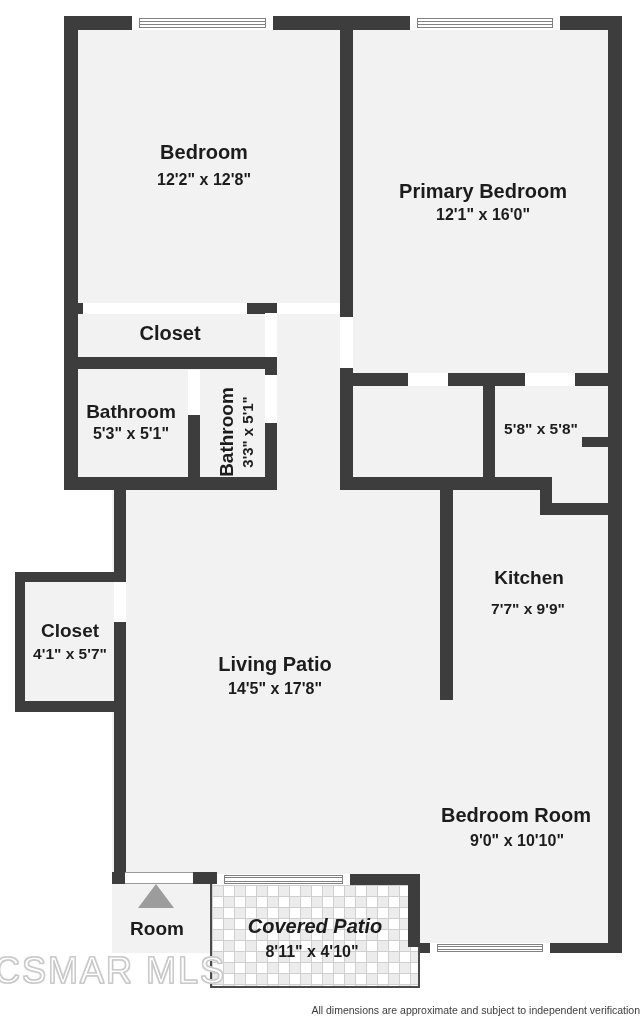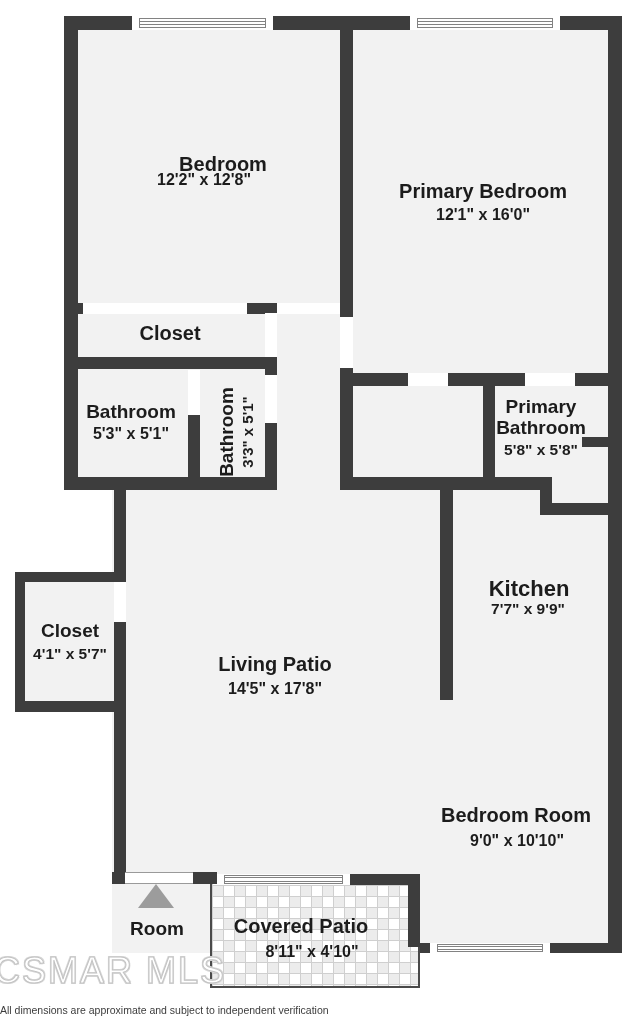--- a/index.html
+++ b/index.html
@@ -27,21 +27,21 @@
        white-space:nowrap;text-align:center;line-height:1;}
   .room-name{font-size:20px;}
   .room-dims{font-size:16px;}
   .rotated{transform:translate(-50%,-50%) rotate(-90deg);}
   .wrap-name{white-space:normal;width:130px;line-height:21px;}
   .arrow-up{position:absolute;width:0;height:0;border-left:18px solid transparent;
        border-right:18px solid transparent;border-bottom:24px solid #9c9c9c;}
   .watermark{position:absolute;left:-6px;top:950px;font-size:36px;font-weight:400;letter-spacing:2px;
        color:#ffffff;-webkit-text-stroke:1px #c2c2c2;
        text-shadow:1px 1px 0 #d8d8d8,-1px -1px 0 #d8d8d8,1px -1px 0 #d8d8d8,-1px 1px 0 #d8d8d8;}
-  .disclaimer{position:absolute;left:0;right:0;top:1004px;text-align:left;font-size:10.5px;color:#3c3c3c;}
+  .disclaimer{position:absolute;left:0;right:0;top:1004px;text-align:right;font-size:10.5px;color:#3c3c3c;}
 </style>
 </head>
 <body>
 
 <div class="plan">
 
   <div class="floor" style="left:64px;top:16px;width:558px;height:474px;"></div>
   <div class="floor" style="left:112px;top:490px;width:510px;height:463px;"></div>
   <div class="floor" style="left:15px;top:572px;width:111px;height:140px;"></div>
 
@@ -104,55 +104,54 @@
     </div>
   <div class="win thin" style="left:430px;top:943px;width:120px;height:10px;">
       <div class="wi"></div>
     </div>
   <div class="win thin" style="left:217px;top:874px;width:133px;height:11px;">
       <div class="wi"></div>
     </div>
 
   <div class="arrow-up" style="left:138px;top:884px;"></div>
 
-  <div class="lbl room-name" style="left:204px;top:164px;margin-left:19px;">Bedroom</div>
+  <div class="lbl room-name" style="left:204px;top:152px;">Bedroom</div>
   <div class="lbl room-dims" style="left:204px;top:180px;">12'2" x 12'8"</div>
 
   <div class="lbl room-name" style="left:483px;top:191px;">Primary Bedroom</div>
   <div class="lbl room-dims" style="left:483px;top:215px;">12'1" x 16'0"</div>
 
   <div class="lbl room-name" style="left:170px;top:333px;">Closet</div>
 
   <div class="lbl room-name" style="left:131px;top:411px;font-size:19px;">Bathroom</div>
   <div class="lbl room-dims" style="left:131px;top:434px;">5'3" x 5'1"</div>
 
   <div class="lbl rotated" style="left:236px;top:432px;">
     <div style="font-size:19px;line-height:23px;">Bathroom</div>
     <div style="font-size:15px;line-height:19px;">3'3" x 5'1"</div>
   </div>
 
 
   <div class="lbl" style="left:541px;top:427px;">
-    <div class="wrap-name" style="font-size:19px;">Primary Bathroom</div>
     <div style="font-size:15.5px;margin-top:4px;">5'8" x 5'8"</div>
   </div>
 
-  <div class="lbl room-name" style="left:529px;top:589px;font-size:22px;">Kitchen</div>
+  <div class="lbl room-name" style="left:529px;top:577px;font-size:19px;">Kitchen</div>
   <div class="lbl room-dims" style="left:528px;top:609px;font-size:15.5px;">7'7" x 9'9"</div>
 
   <div class="lbl room-name" style="left:275px;top:664px;">Living Patio</div>
   <div class="lbl room-dims" style="left:275px;top:689px;">14'5" x 17'8"</div>
 
   <div class="lbl room-name" style="left:70px;top:630px;font-size:19px;">Closet</div>
   <div class="lbl room-dims" style="left:70px;top:654px;font-size:15.5px;">4'1" x 5'7"</div>
 
   <div class="lbl room-name" style="left:516px;top:815px;">Bedroom Room</div>
   <div class="lbl room-dims" style="left:517px;top:841px;">9'0" x 10'10"</div>
 
-  <div class="lbl room-name" style="left:301px;top:926px;">Covered Patio</div>
+  <div class="lbl room-name" style="left:315px;top:926px;font-style:italic;">Covered Patio</div>
   <div class="lbl room-dims" style="left:312px;top:952px;">8'11" x 4'10"</div>
 
   <div class="lbl room-name" style="left:157px;top:928px;font-size:19px;">Room</div>
 
   <div class="watermark">CSMAR MLS</div>
   <div class="disclaimer">All dimensions are approximate and subject to independent verification</div>
 
 </div>
 
 </body></html>

